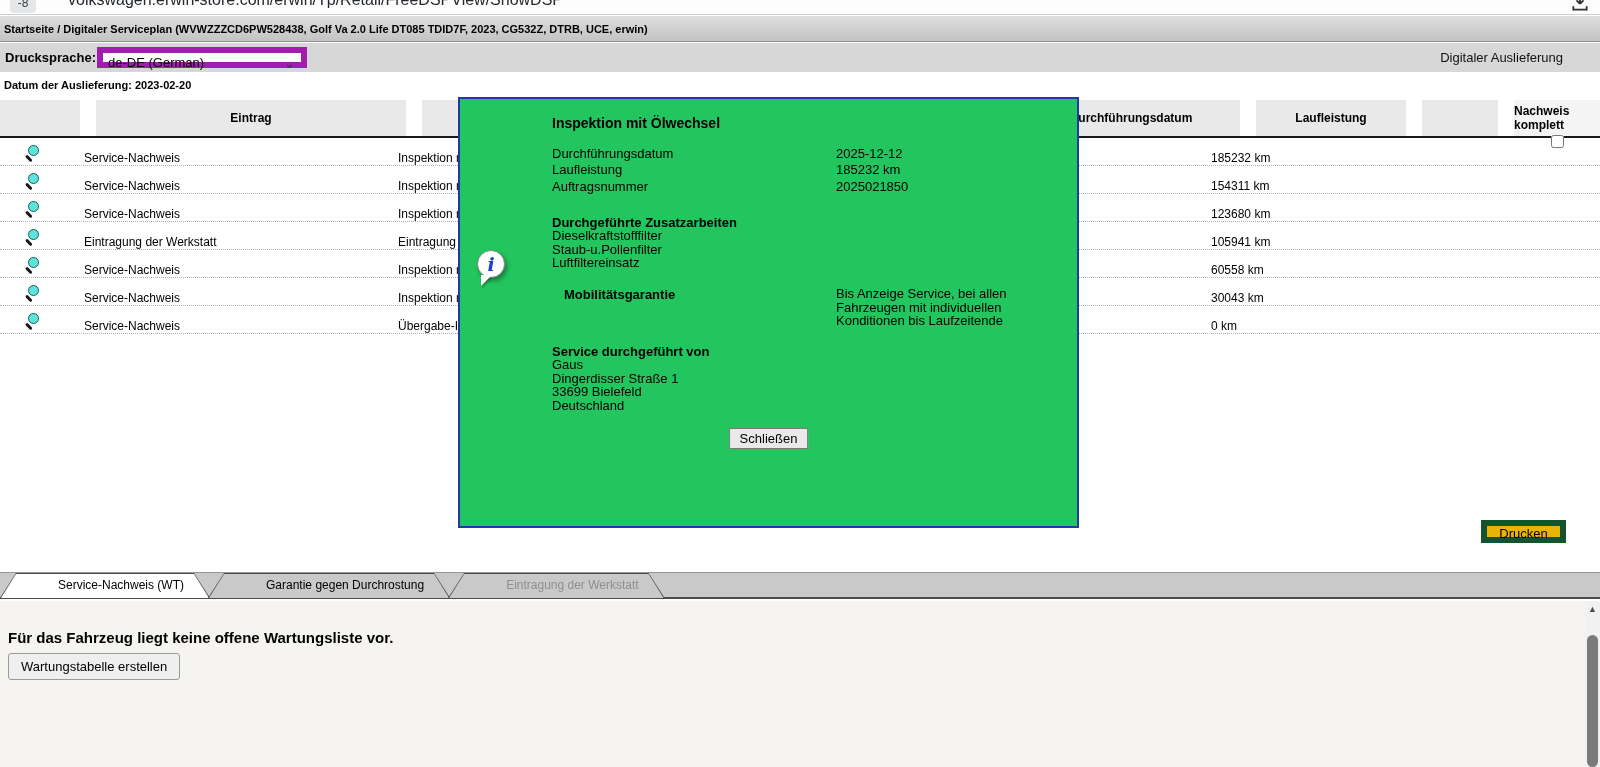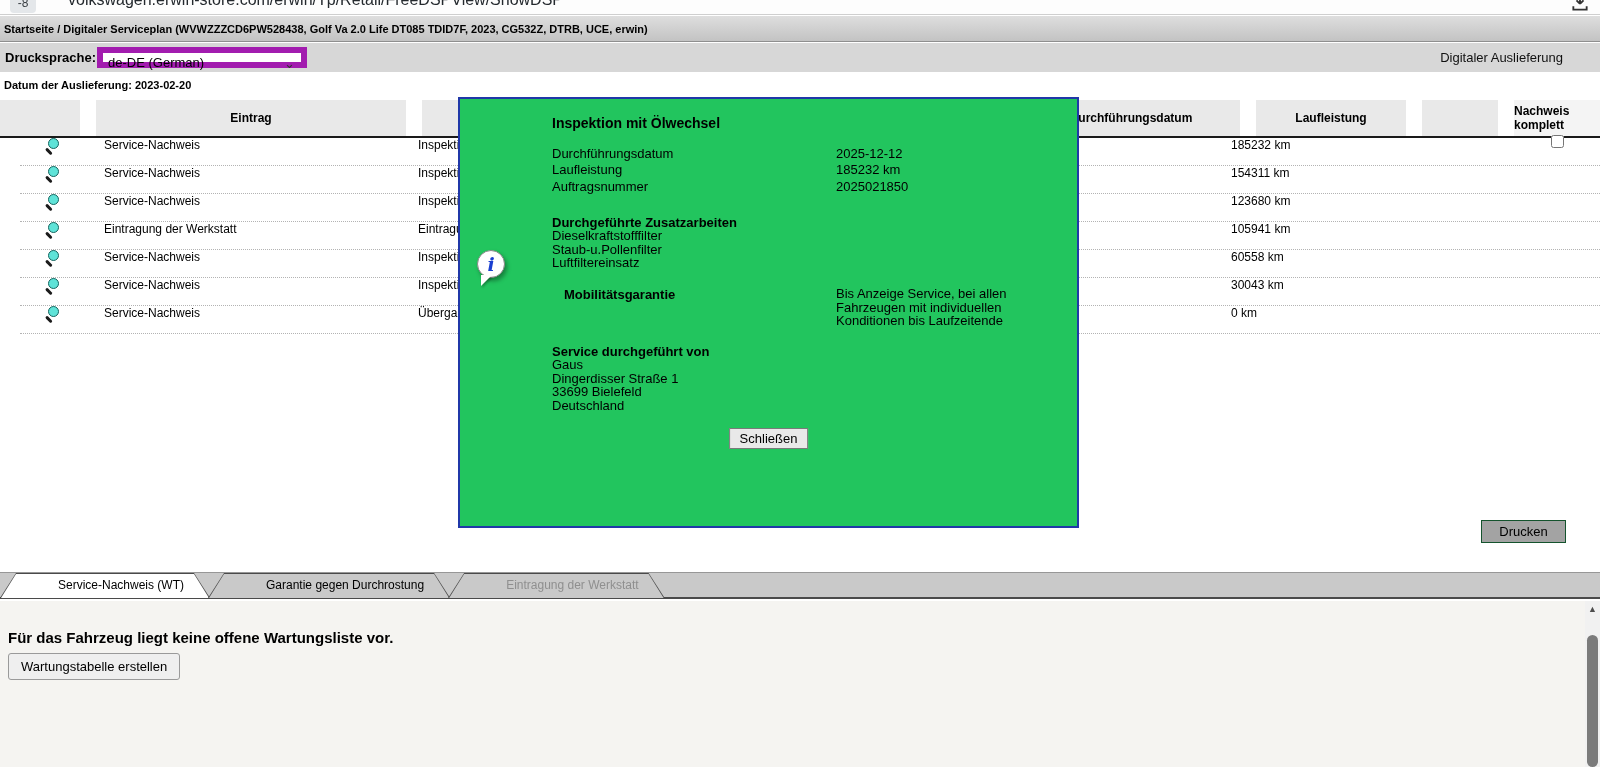--- a/index.html
+++ b/index.html
@@ -25,21 +25,21 @@
   .datum { position:absolute; left:4px; top:79px; font-size:11px; font-weight:bold; }
 
   
   .dtable { position:absolute; left:0; top:100px; right:0; }
   .thead { display:flex; height:38px; border-bottom:2px solid #1a1a1a;gap:13px; }
   .th { background:#e9e9e9; margin-right:3px; display:flex; align-items:center; justify-content:center; font-size:12px; font-weight:bold; }
   .h0 { width:80px; } .h1 { width:310px; } .h2 { width:584px; } .h3 { width:218px; }
   .h4 { width:150px; } .h5 { width:76px; }
   .h6 { flex:1; margin-right:0; flex-direction:column; justify-content:flex-start; padding-top:4px; background:#f4f4f4; }
   .h6 input { width:13px; height:13px; margin-top:3px; }
-  .trow { display:flex; height:28px; align-items:flex-start; border-bottom:1px dotted #b3b3b3; font-size:12px; color:#000;margin-left:20px; }
+  .trow { display:flex; height:28px; align-items:flex-end; border-bottom:1px dotted #b3b3b3; font-size:12px; color:#000; }
   .b0 { width:83px; } .b1 { width:313px; padding-left:1px; } .b2 { width:587px; padding-left:2px; white-space:nowrap; overflow:hidden; }
   .b3 { width:221px; } .b4 { width:153px; padding-left:7px; } .b5 { flex:1; }
 
   .mag { position:relative; display:inline-block; width:16px; height:17px; margin-left:24px; cursor:pointer; }
   .mag .lens { position:absolute; right:1px; top:0; width:11px; height:11px; border-radius:50%; background:#5fe3d8; border:1.6px solid #15655f; }
   .mag .handle { position:absolute; left:1px; bottom:2px; width:8px; height:2.6px; background:#1b1b1b; transform:rotate(45deg); border-radius:2px; }
 
   
   .modal { position:absolute; left:458px; top:97px; width:621px; height:431px; background:#22c55e; border:2px solid #2038a8; z-index:10; font-size:13px; color:#000; }
   .m-title { position:absolute; left:92px; top:16px; font-size:14px; font-weight:bold; }
@@ -48,21 +48,21 @@
   .m-lines { line-height:13.5px; }
   .m-bold { font-weight:bold; }
   .m-close { position:absolute; left:50%; transform:translateX(-50%); top:329px; height:21px; padding:0 10px; background:#e9e9e9; border:1px solid #7a7a7a; font-size:13px; line-height:18px; cursor:pointer; }
 
   
   .info { position:absolute; left:477px; top:250px; z-index:11; width:34px; height:38px; }
   .info .bub { position:absolute; left:0; top:0; width:28px; height:28px; background:#fff; border:1px solid #8a8a8a; border-radius:50%; box-shadow:2px 3px 4px rgba(0,0,0,.35); text-align:center; }
   .info .i { font-family:"DejaVu Serif", serif; font-style:italic; font-weight:bold; color:#1a3fd0; font-size:19px; line-height:26px; }
   .info .tail { position:absolute; left:4px; top:25px; width:0; height:0; border-top:11px solid #fff; border-right:11px solid transparent; filter:drop-shadow(1px 2px 1px rgba(0,0,0,.3)); }
 
-  .btn { background:#a3a3a3; border:1px solid #14532d; font-size:13px; font-family:"Liberation Sans", sans-serif; cursor:pointer;margin-left:48px; }
+  .btn { background:#eab308; border:6px solid #14532d; font-size:13px; font-family:"Liberation Sans", sans-serif; cursor:pointer;margin-left:48px; }
   .drucken { position:absolute; right:34px; top:520px; width:85px; height:23px; }
 
   
   .tabbar { position:absolute; left:0; right:0; top:572px; height:27px; background:#c9c9c9; border-top:1px solid #979797; border-bottom:2px solid #4a4a4a; display:flex; }
   .tab { position:relative; height:25px; margin-right:-2px; cursor:pointer;padding-left:32px; }
   .tab .shape { position:absolute; inset:0; background:#4a4a4a; clip-path:polygon(16px 0, calc(100% - 16px) 0, 100% 100%, 0 100%); }
   .tab .fill { position:absolute; inset:1px 1px 0 1px; background:#c9c9c9; clip-path:polygon(15px 0, calc(100% - 15px) 0, 100% 100%, 0 100%); }
   .tab.active .fill { background:#fff; }
   .tab .lbl { position:relative; z-index:2; display:block; line-height:25px; padding:0 26px; font-size:12px; white-space:nowrap; }
   .tab.disabled .lbl { color:#8f8f8f; }

